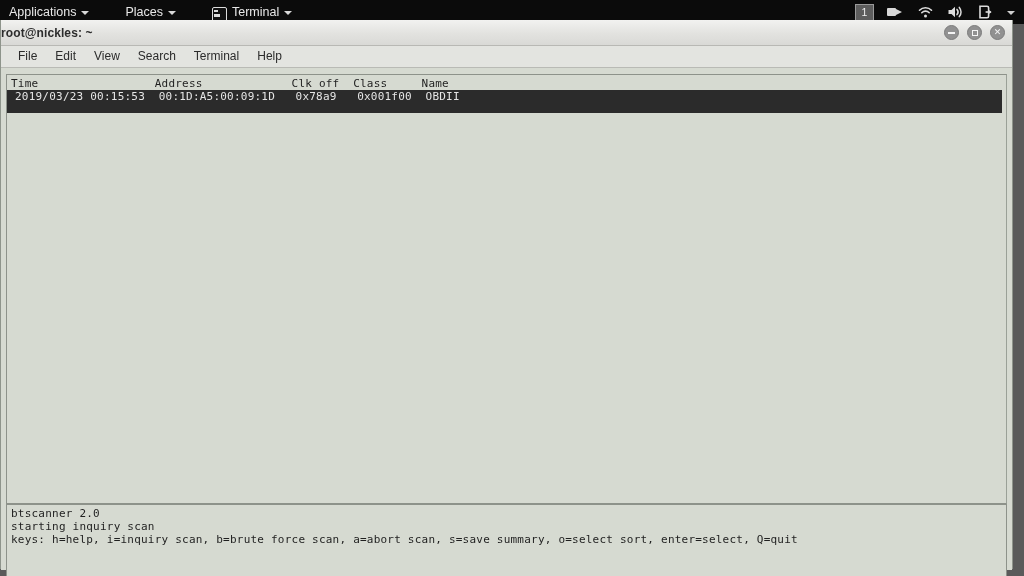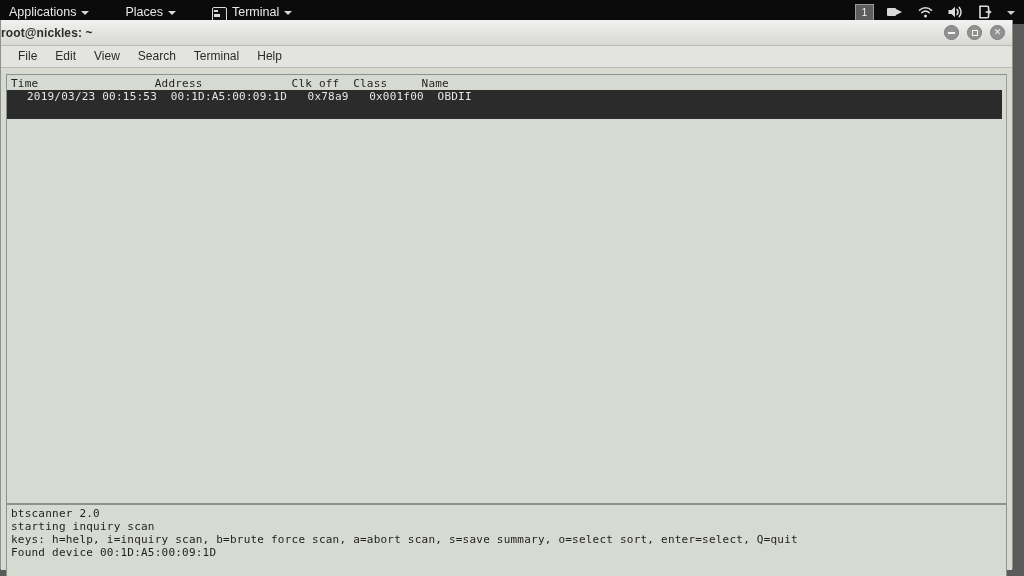--- a/index.html
+++ b/index.html
@@ -228,22 +228,22 @@
     letter-spacing: 0.02em;
   }
   #list-header {
     padding-left: 4px;
     padding-top: 2px;
     color: #1f1f1f;
   }
   #selected-row {
     background: #2b2b2b;
     color: #e6e6e6;
-    padding-left: 20px;
-    height: 29px;
+    padding-left: 8px;
+    height: 23px;
     line-height: 13px;
     white-space: pre;
     margin-right: 4px;
     letter-spacing: 0.02em;
   }
 
   
   #status-pane {
     position: relative;
     height: 76px;
@@ -341,18 +341,17 @@
 
       <div id="list-pane">
         <div id="list-header" class="term-line">Time                 Address             Clk off  Class     Name</div>
         <div id="selected-row">2019/03/23 00:15:53  00:1D:A5:00:09:1D   0x78a9   0x001f00  OBDII</div>
       </div>
 
       <div id="status-pane">
         <div class="term-line">btscanner 2.0</div>
         <div class="term-line">starting inquiry scan</div>
         <div class="term-line">keys: h=help, i=inquiry scan, b=brute force scan, a=abort scan, s=save summary, o=select sort, enter=select, Q=quit</div>
-        <div class="term-line">Found device 00:1D:A5:00:09:1D</div>
       </div>
 
     </div>
   </div>
 </div>
 
 </body></html>

